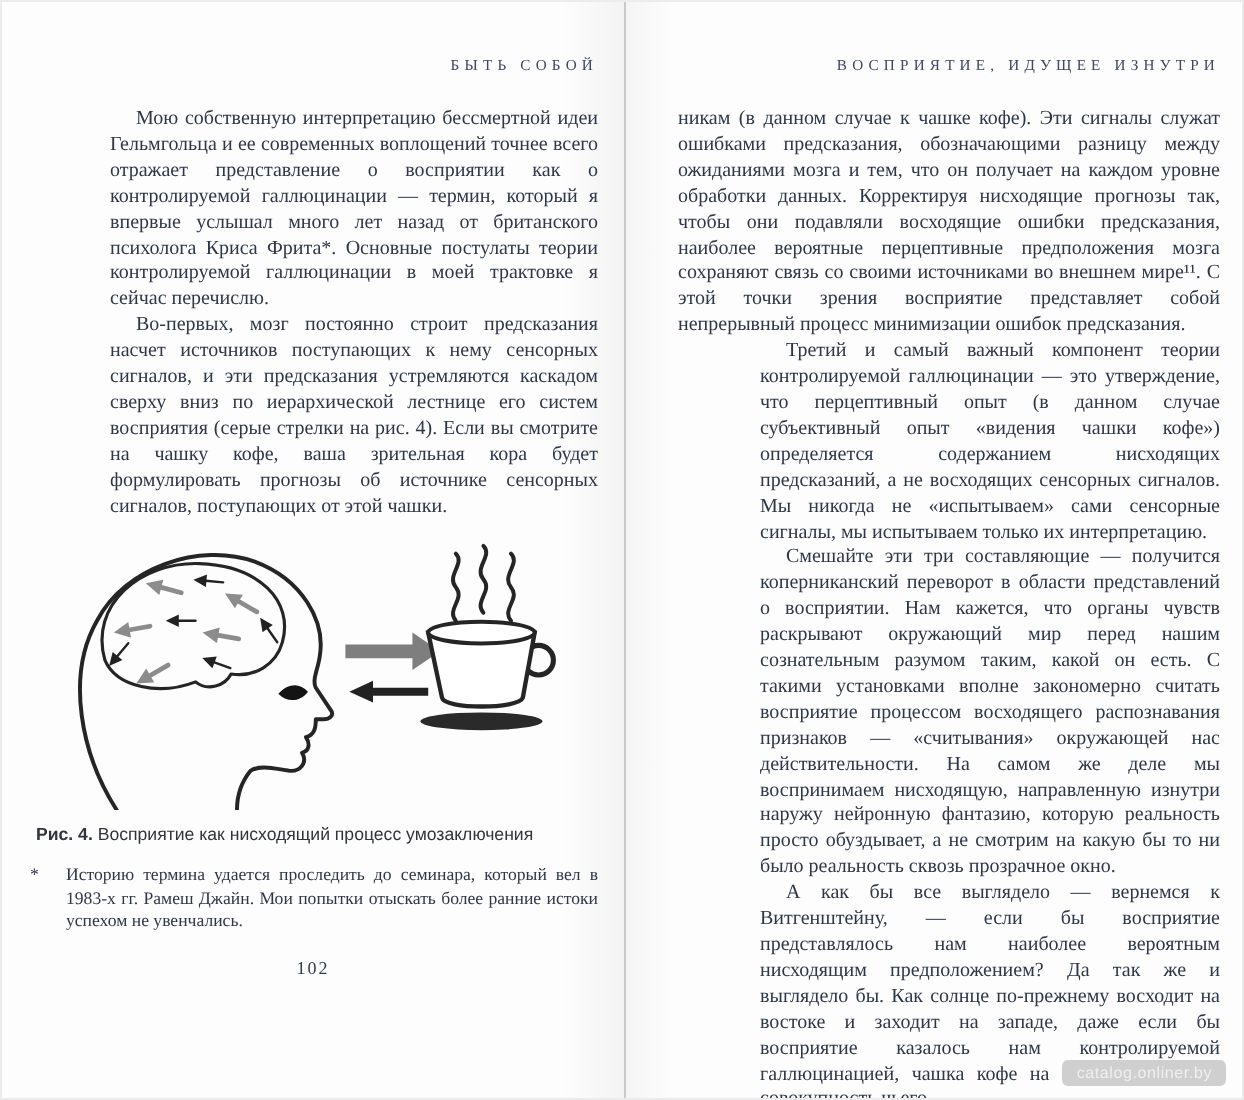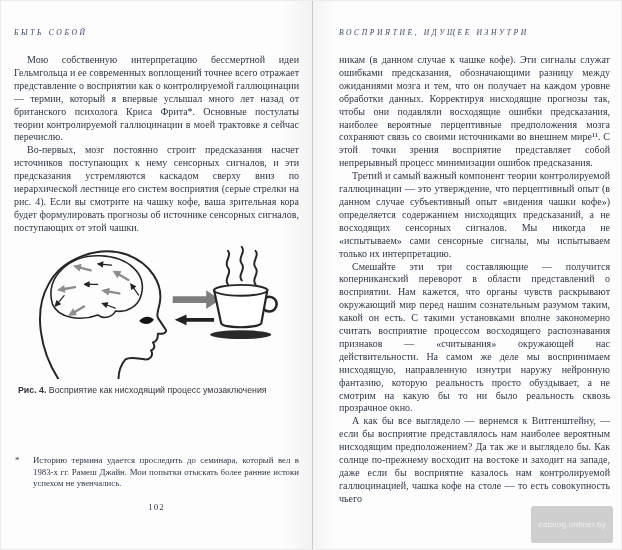--- a/index.html
+++ b/index.html
@@ -19,37 +19,36 @@
     display:flex;flex-direction:column;
     padding:27px 13px 16px 13px;
   }
   .page.left{left:0;background:linear-gradient(to right,#fdfdfd 90%,#f3f3f3 100%);}
   .page.right{left:311px;background:linear-gradient(to left,#fdfdfd 92%,#f4f4f4 100%);padding-left:27px;}
   .gutter{
     position:absolute;left:311px;top:0;bottom:0;width:1px;
     background:#c9c9c9;z-index:5;
   }
   .running-head{
-    text-align:left;
+    text-align:right;
     font-size:7.6px;
     letter-spacing:2.6px;
     text-transform:uppercase;
     color:#3d4863;
     margin-bottom:17px;
     white-space:nowrap;
-    font-style:italic;
   }
   .body-text p{
     margin:0;
     font-size:10px;
     line-height:12.9px;
     text-align:justify;
     color:#2e3748;
   }
-  .body-text p.indent{text-indent:13px;}
+  .body-text p.indent{text-indent:13px;margin-left:41px;}
   .figure-wrap{margin:6px 0 0 4px;}
   .figure-caption{
     font-family:"Liberation Sans","DejaVu Sans",sans-serif;
     font-size:8.8px;
     color:#30343c;
     margin:2px 0 0 0;
   }
   .figure-caption .cap-label{font-weight:bold;}
   .footnote{
     margin-top:auto;
@@ -59,31 +58,31 @@
     color:#2e3748;
   }
   .footnote .fn-marker{width:18px;flex:0 0 18px;padding-left:1px;}
   .footnote .fn-text{flex:1;text-align:justify;}
   .page-number{
     text-align:center;
     font-size:9px;
     letter-spacing:1px;
     color:#333a47;
     margin-top:12px;
-    margin-bottom:21px;
+    margin-bottom:44px;
   }
   .page.right .page-number{margin-top:8px;margin-bottom:0;}
   .watermark{
     position:absolute;
     right:8px;bottom:6px;
     background:#cfcfcf;
     color:#efefef;
     font-family:"Liberation Sans","DejaVu Sans",sans-serif;
     font-size:8px;
-    padding:14px 7px;
+    padding:2px 7px;
     border-radius:3px;
     letter-spacing:.3px;
     z-index:6;
   }
   svg .ink{stroke:#252525;fill:none;stroke-width:2;stroke-linecap:round;stroke-linejoin:round;}
   svg .thin{stroke-width:1.6;}
 </style>
 </head>
 <body>
 

